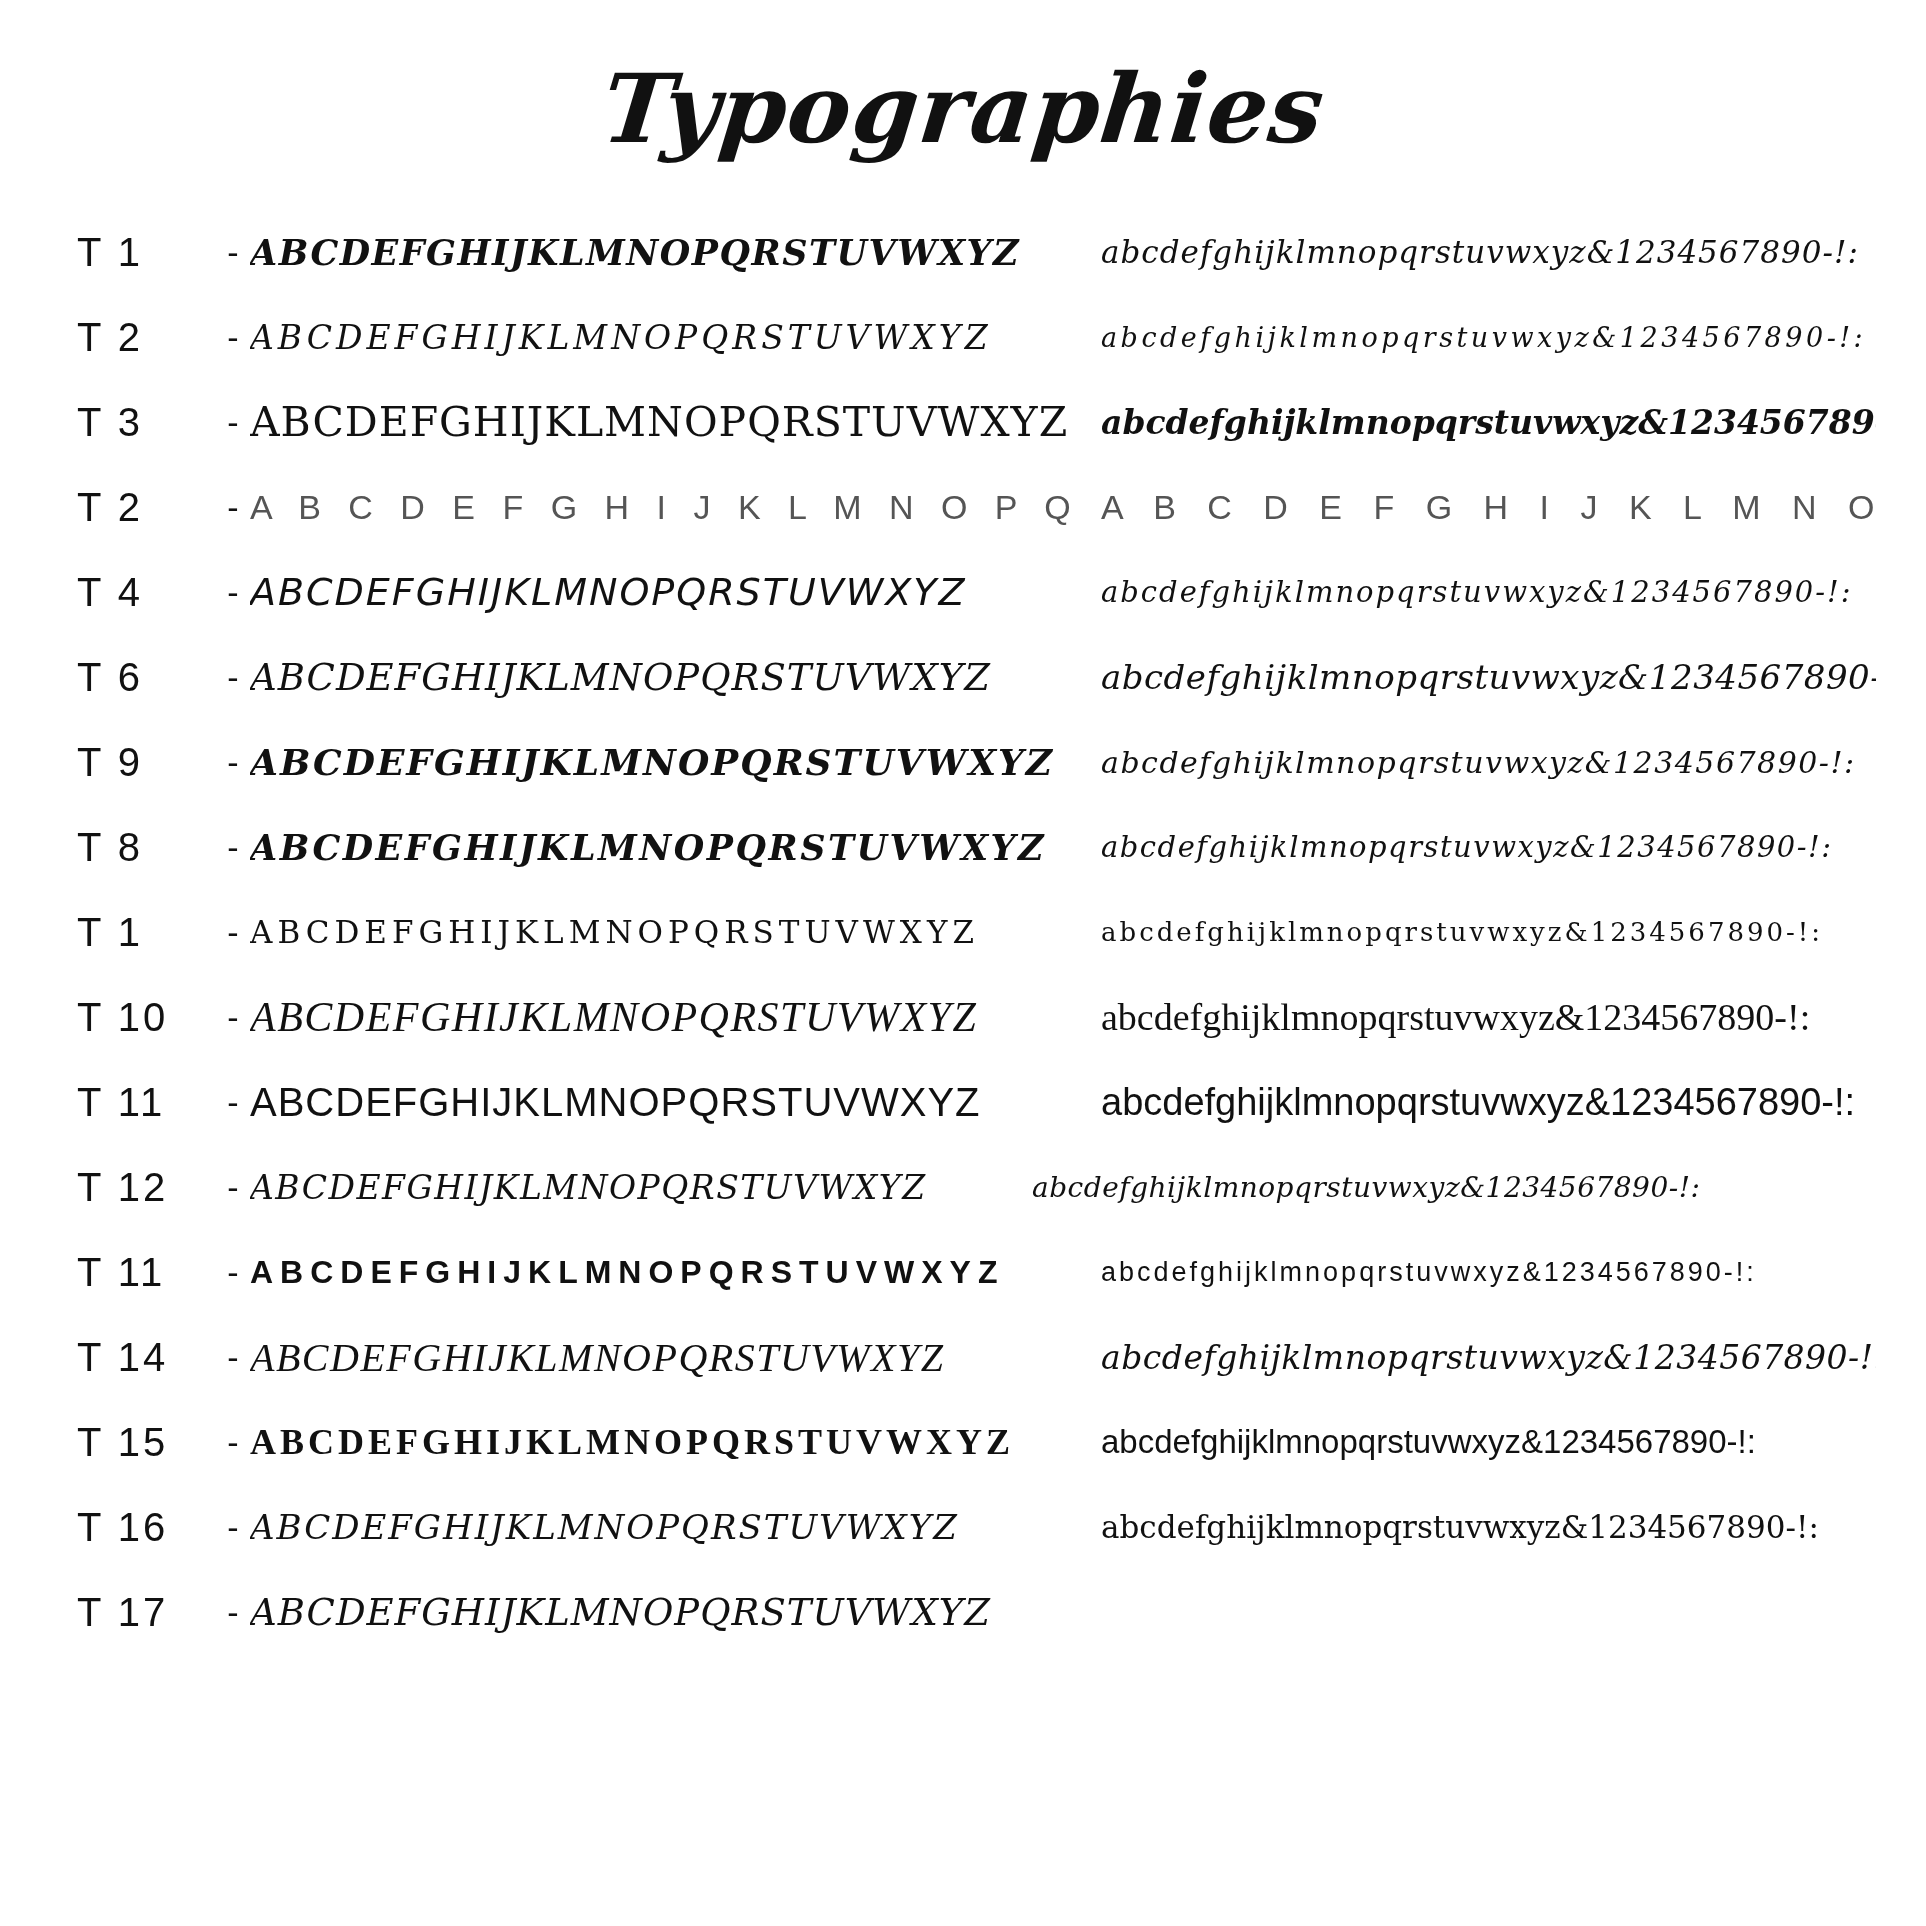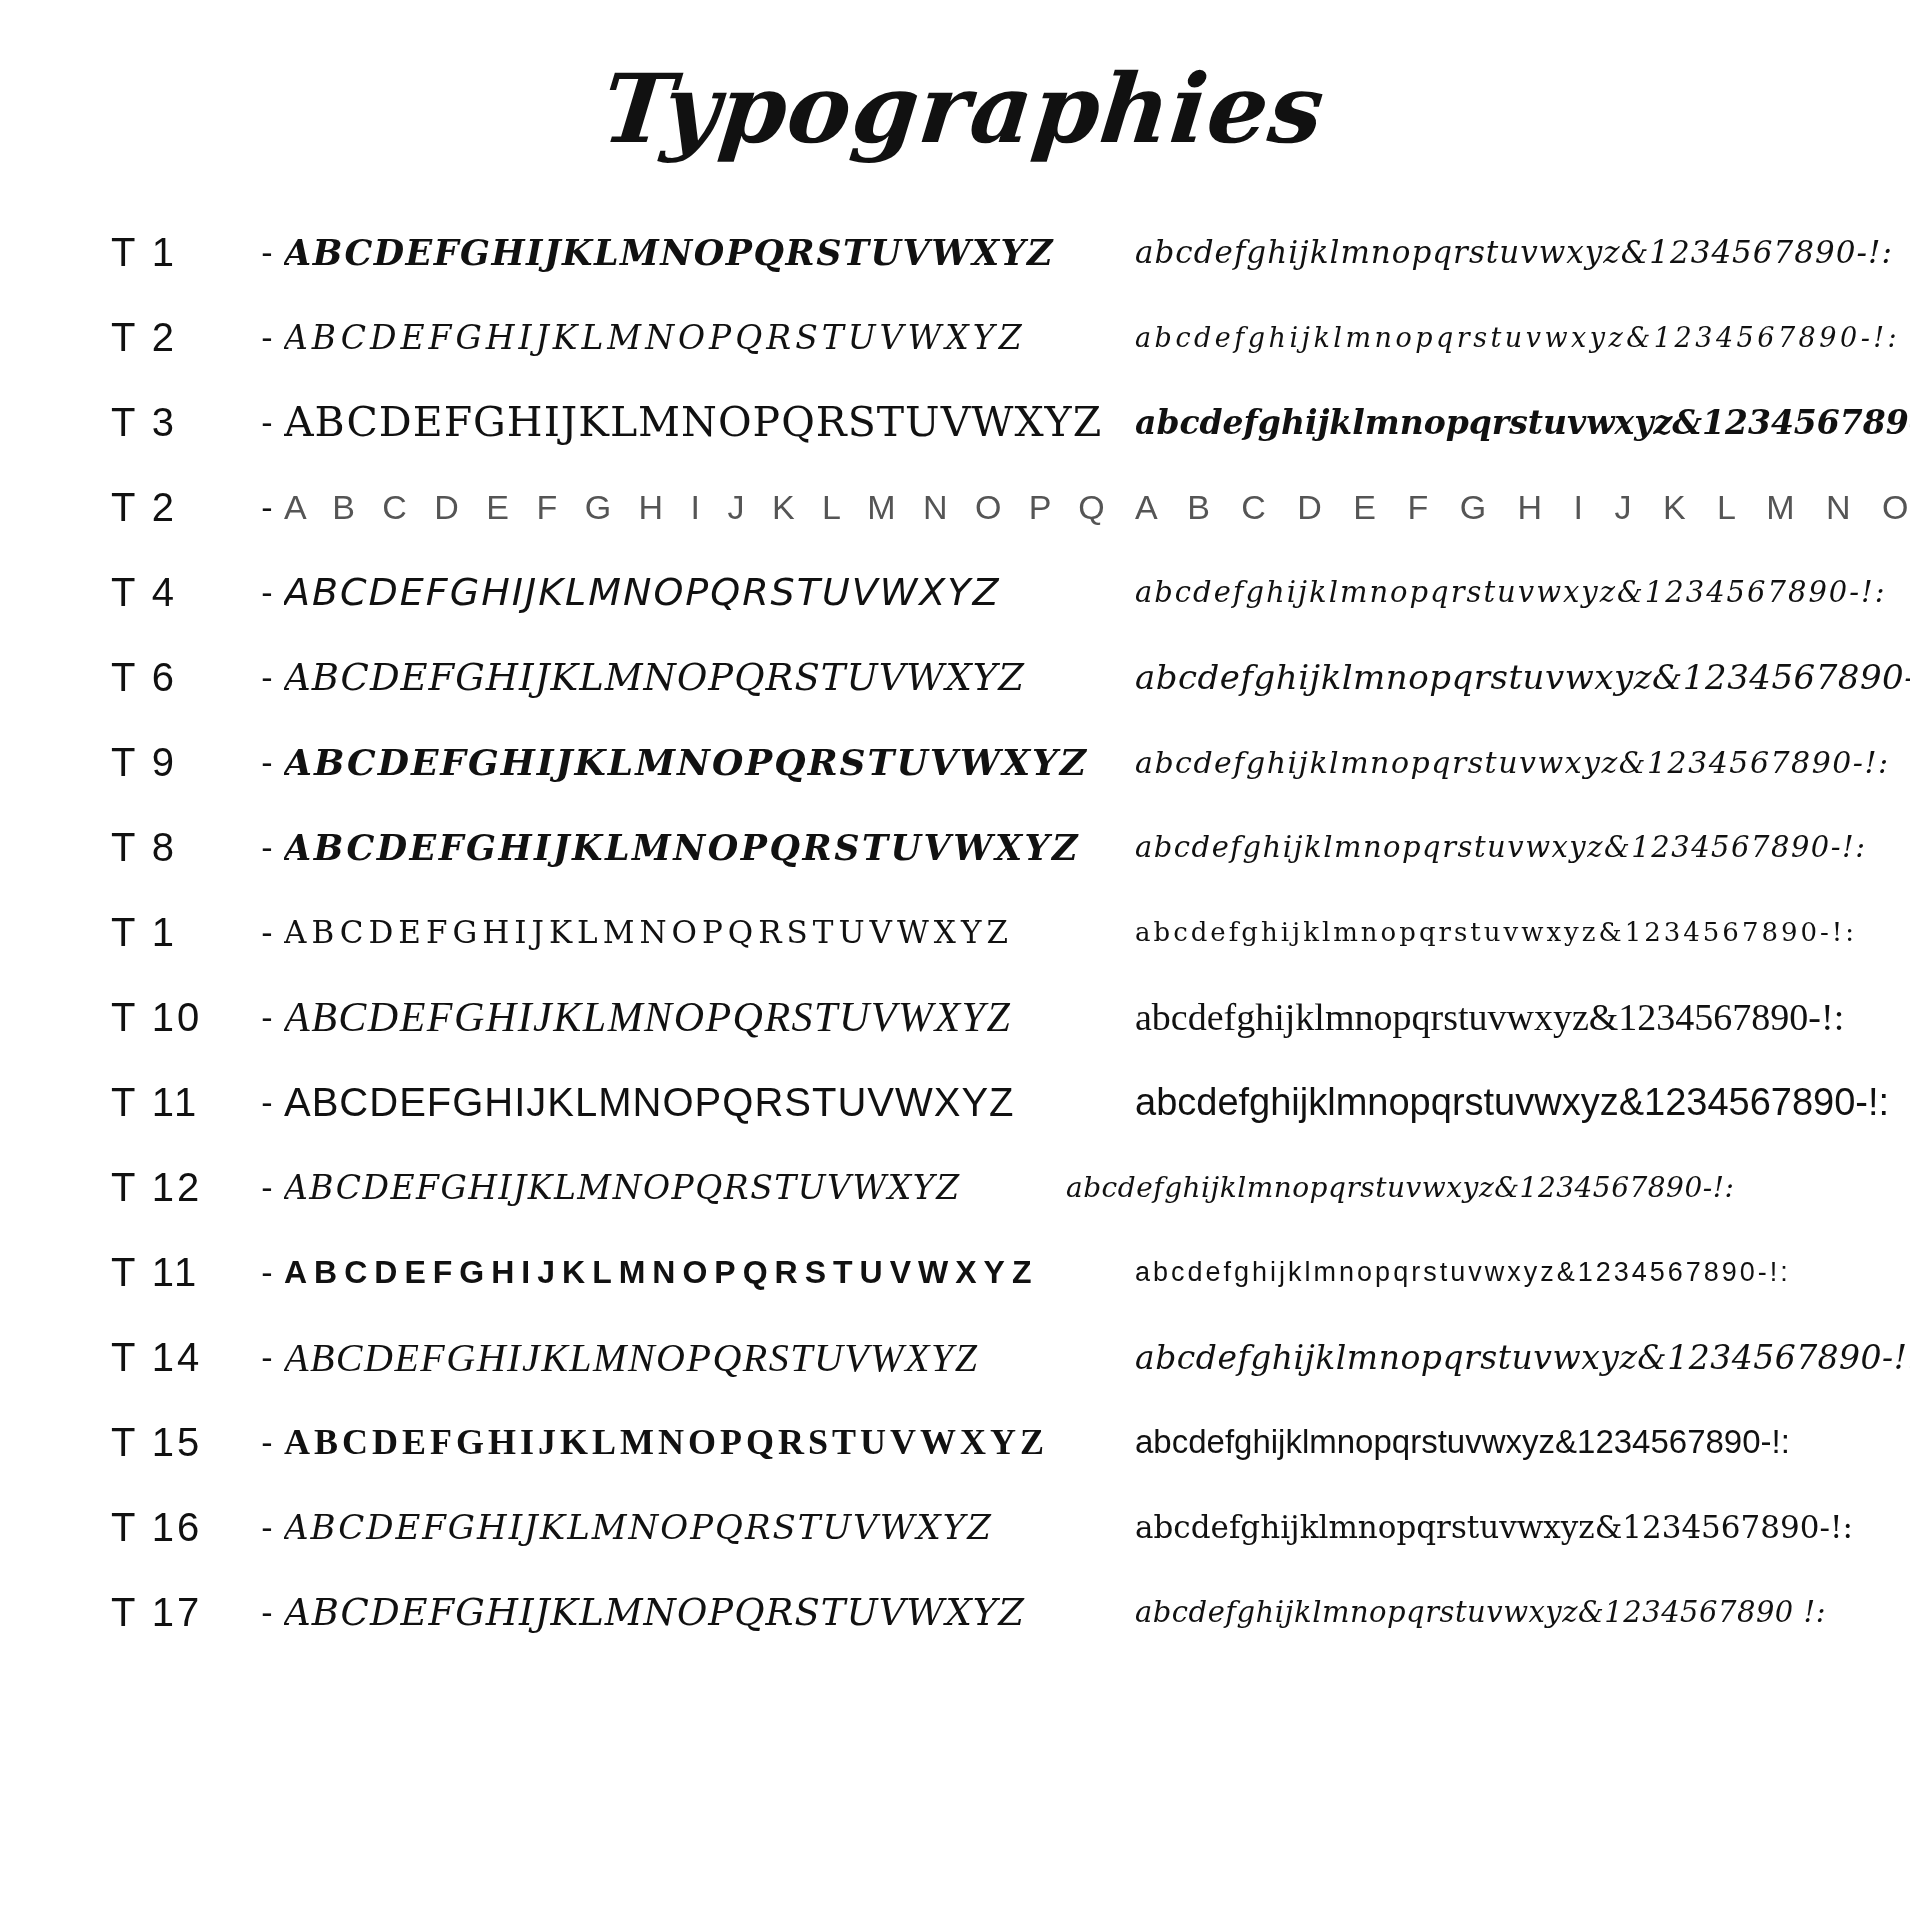--- a/index.html
+++ b/index.html
@@ -37,21 +37,20 @@
   }
   .rows {
     margin-top: 48px;
     padding: 0 51px 0 77px;
   }
   .row {
     display: flex;
     align-items: center;
     width: 100%;
     height: 85px;
-    margin-left: 34px;
   }
   .label {
     flex: 0 0 139px;
     font-family: "Liberation Sans", sans-serif;
     font-size: 40px;
     letter-spacing: 3px;
     color: #111111;
     white-space: nowrap;
   }
   .dash {
@@ -243,18 +242,17 @@
       <div class="label">T 16</div>
       <div class="dash">-</div>
       <div class="upper">ABCDEFGHIJKLMNOPQRSTUVWXYZ</div>
       <div class="lower">abcdefghijklmnopqrstuvwxyz&amp;1234567890-!:</div>
     </div>
 
     <div class="row f17">
       <div class="label">T 17</div>
       <div class="dash">-</div>
       <div class="upper">ABCDEFGHIJKLMNOPQRSTUVWXYZ</div>
-      <div class="lower">abcdefghijklmnopqrstuvwxyz&amp;1234567890 !:</div>
     </div>
 
   </div>
 </div>
 
 
 </body></html>

